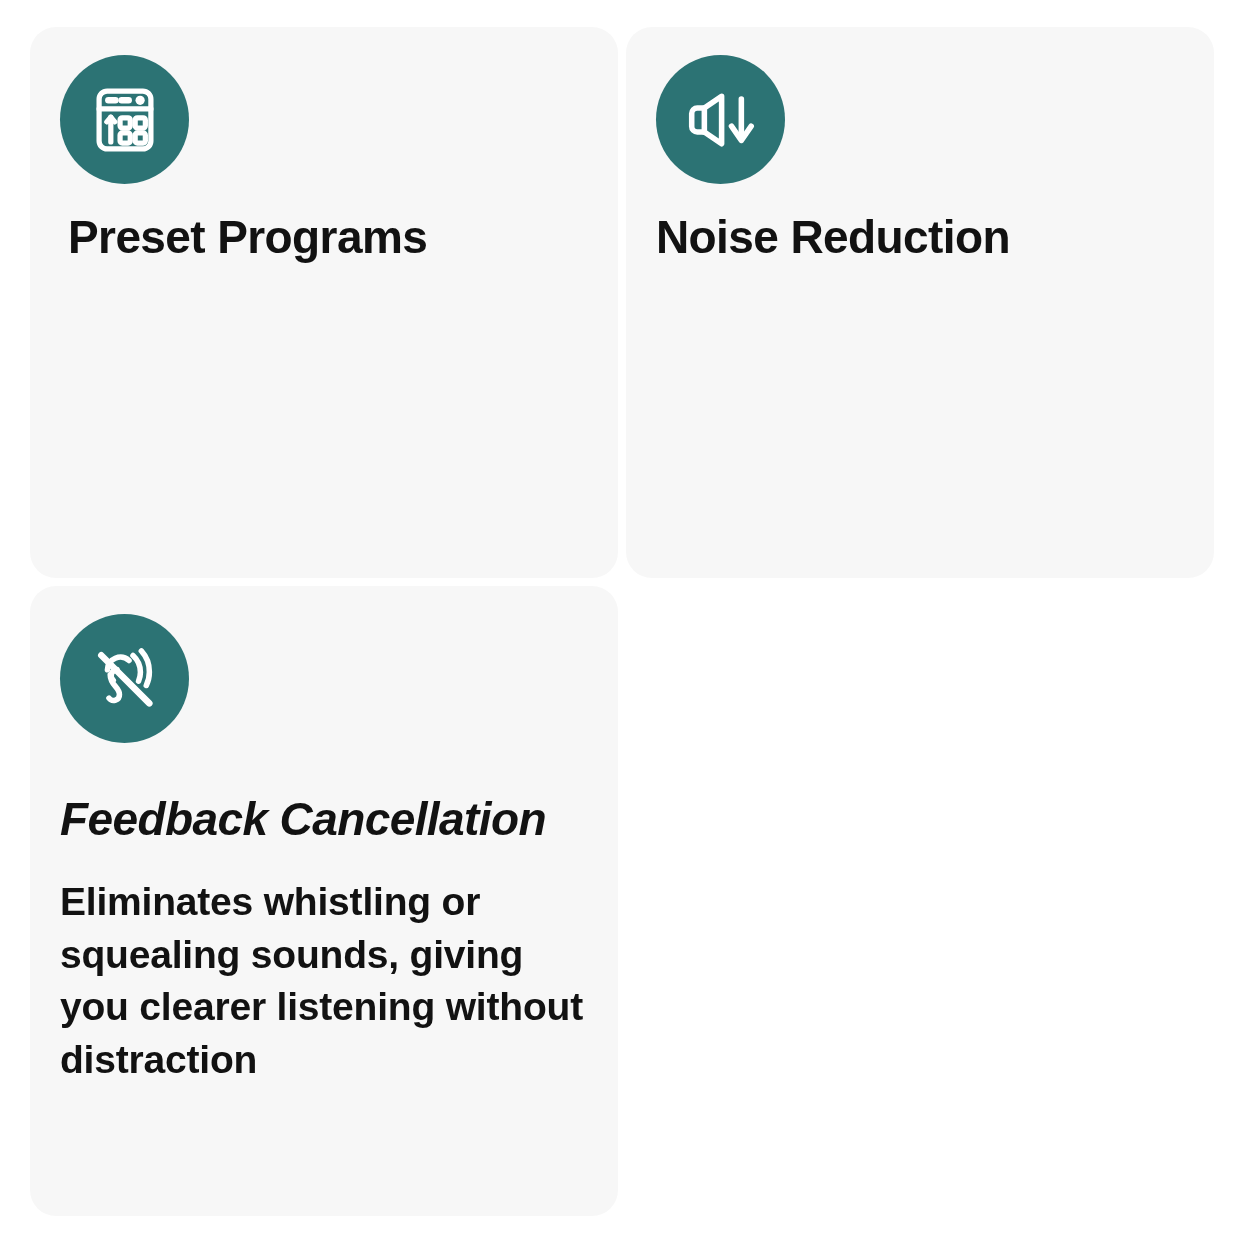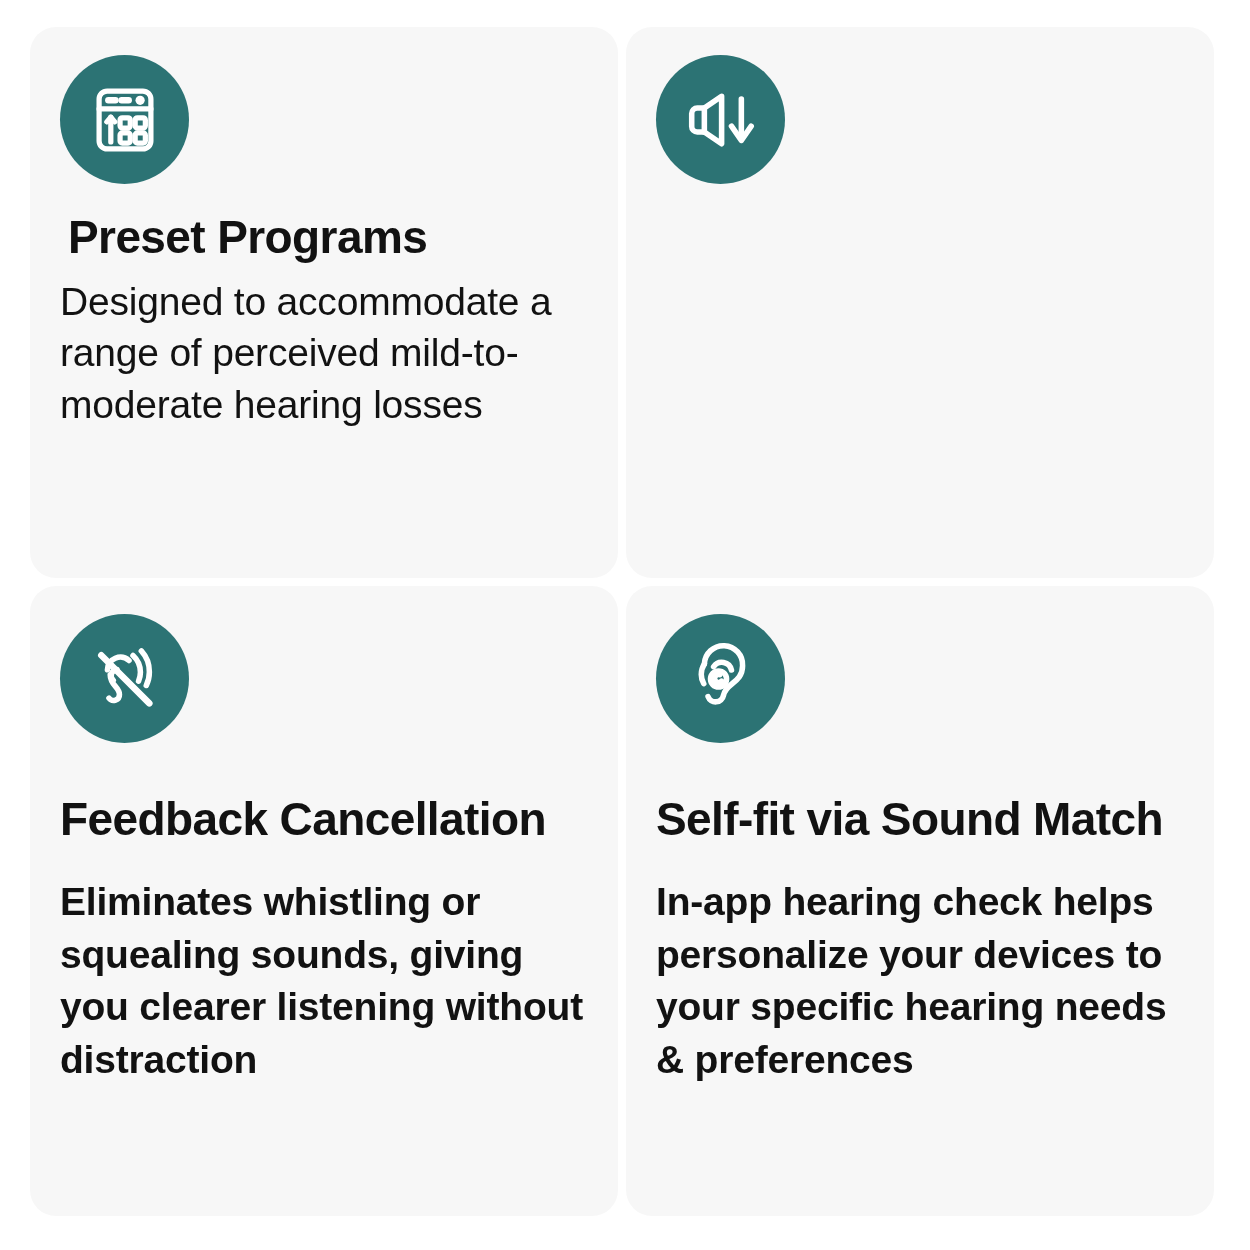--- a/index.html
+++ b/index.html
@@ -70,21 +70,21 @@
     white-space: pre-line;
   }
 
   
   .card-1 .card-title { margin-left: 8px; }
   .card-1 .icon-badge { margin-bottom: 30px; }
   .card-2 .icon-badge { margin-bottom: 30px; }
   .card-3 .icon-badge { margin-bottom: 42px; }
   .card-4 .icon-badge { margin-bottom: 42px; }
   .card-3 .card-title,
-  .card-4 .card-title { margin-bottom: 22px; line-height: 1.5; }
+  .card-4 .card-title { margin-bottom: 22px; line-height: 1.5; font-style: italic; }
   .card-3 .card-body,
   .card-4 .card-body { line-height: 1.35; font-weight: bold; }
 </style>
 </head>
 <body>
 
 <div class="feature-grid">
 
   <div class="feature-card card-1" style="background: rgb(247, 247, 247);">
     <div class="icon-badge" style="background: rgb(44, 115, 116);">
@@ -96,56 +96,43 @@
         <circle cx="16.9" cy="5.6" r="1.5" fill="#ffffff" stroke="none"></circle>
         <line x1="7.4" y1="11.1" x2="7.4" y2="19.1"></line>
         <polyline points="6.1,12.6 7.4,11.1 8.7,12.6" fill="none"></polyline>
         <rect x="10.4" y="11.3" width="3.3" height="3.3" rx="0.7"></rect>
         <rect x="15.3" y="11.3" width="3.3" height="3.3" rx="0.7"></rect>
         <rect x="10.4" y="16.2" width="3.3" height="3.3" rx="0.7"></rect>
         <rect x="15.3" y="16.2" width="3.3" height="3.3" rx="0.7"></rect>
       </svg>
     </div>
     <h3 class="card-title">Preset Programs</h3>
-    <p class="card-body">Designed to accommodate a range of perceived mild-to-moderate hearing losses</p>
   </div>
 
   <div class="feature-card card-2" style="background: rgb(247, 247, 247);">
     <div class="icon-badge" style="background: rgb(44, 115, 116);">
       <svg width="74" height="74" viewBox="0 0 24 24" fill="none" stroke="#ffffff" stroke-width="1.8" stroke-linecap="round" stroke-linejoin="round">
         <path d="M12.2 4.3 L6.6 8.1 H4.3 a1.8 1.8 0 0 0 -1.8 1.8 v4.2 a1.8 1.8 0 0 0 1.8 1.8 h2.3 l5.6 3.8 z"></path>
         <line x1="6.6" y1="8.1" x2="6.6" y2="16.0"></line>
         <line x1="18.6" y1="5.2" x2="18.6" y2="17.0"></line>
         <polyline points="15.4,14.0 18.6,18.6 21.8,14.0" fill="none"></polyline>
       </svg>
     </div>
+    <h3 class="card-title">Noise Reduction</h3>
   </div>
 
   <div class="feature-card card-3" style="background: rgb(247, 247, 247);">
     <div class="icon-badge" style="background: rgb(44, 115, 116);">
       <svg width="74" height="74" viewBox="0 0 24 24" fill="none" stroke="#ffffff" stroke-width="1.8" stroke-linecap="round" stroke-linejoin="round">
         <path d="M6.3 9.0 a4.2 4.2 0 0 1 7.0 -3.0"></path>
         <path d="M8.2 12.4 a2.0 2.0 0 0 1 1.2 -3.5"></path>
         <path d="M7.2 10.6 c0 3.4 3.0 4.0 3.0 6.4 a1.9 1.9 0 0 1 -3.4 1.2"></path>
         <path d="M14.6 4.4 a7.4 7.4 0 0 1 2.4 5.4 a7.4 7.4 0 0 1 -0.6 2.9"></path>
         <path d="M17.3 2.9 a10.0 10.0 0 0 1 2.6 6.8 a10.0 10.0 0 0 1 -1.0 4.4"></path>
         <line x1="4.3" y1="4.3" x2="19.9" y2="19.9" stroke-width="2.1"></line>
       </svg>
     </div>
     <h3 class="card-title">Feedback Cancellation</h3>
     <p class="card-body">Eliminates whistling or squealing sounds, giving you clearer listening without distraction</p>
   </div>
 
-  <div class="feature-card card-4" style="background: rgb(247, 247, 247);">
-    <div class="icon-badge" style="background: rgb(44, 115, 116);">
-      <svg width="74" height="74" viewBox="0 0 24 24" fill="none" stroke="#ffffff" stroke-width="1.8" stroke-linecap="round" stroke-linejoin="round">
-        <path d="M6.6 7.1 a6.2 6.2 0 0 1 12.4 0.6 c0 3.3 -2.0 4.7 -3.6 6.0 c-1.5 1.2 -2.3 2.1 -2.6 3.6 a2.6 2.6 0 0 1 -5.0 0.4"></path>
-        <path d="M6.6 7.1 a6.2 6.2 0 0 0 -1.0 3.4 c0 1.3 0.3 2.2 0.8 3.0"></path>
-        <path d="M9.6 8.0 a3.2 3.2 0 0 1 5.8 1.1"></path>
-        <circle cx="11.2" cy="12.0" r="2.6"></circle>
-        <path d="M11.6 10.6 a1.3 1.3 0 1 0 0.6 2.1"></path>
-      </svg>
-    </div>
-    <h3 class="card-title">Self-fit via Sound Match</h3>
-    <p class="card-body">In-app hearing check helps personalize your devices to your specific hearing needs &amp; preferences</p>
-  </div>
 
 </div>
 
 </body></html>

